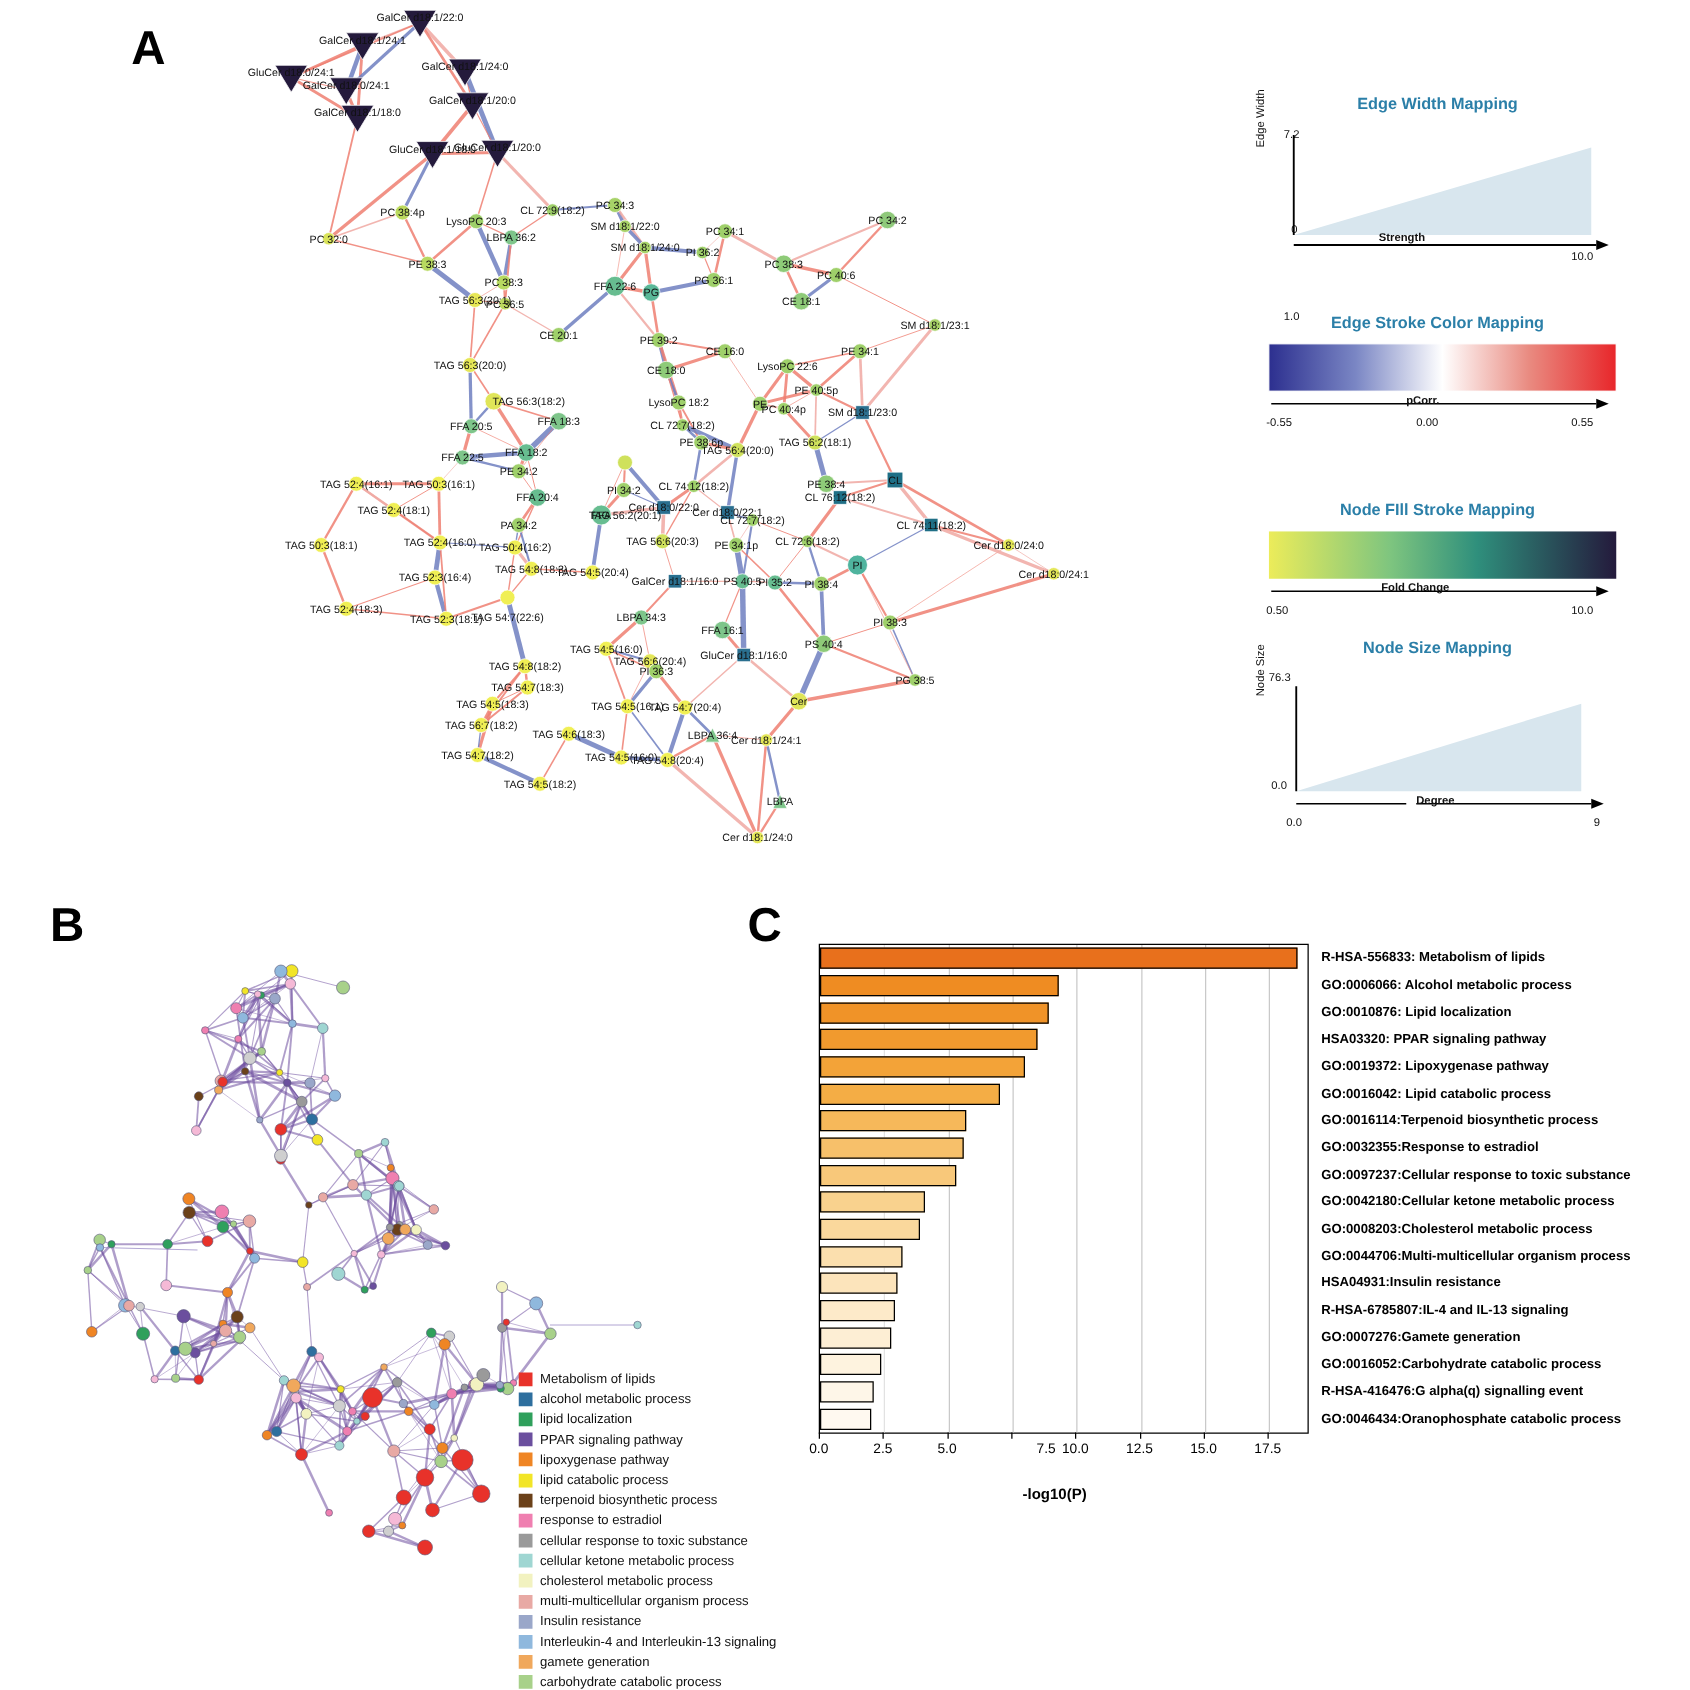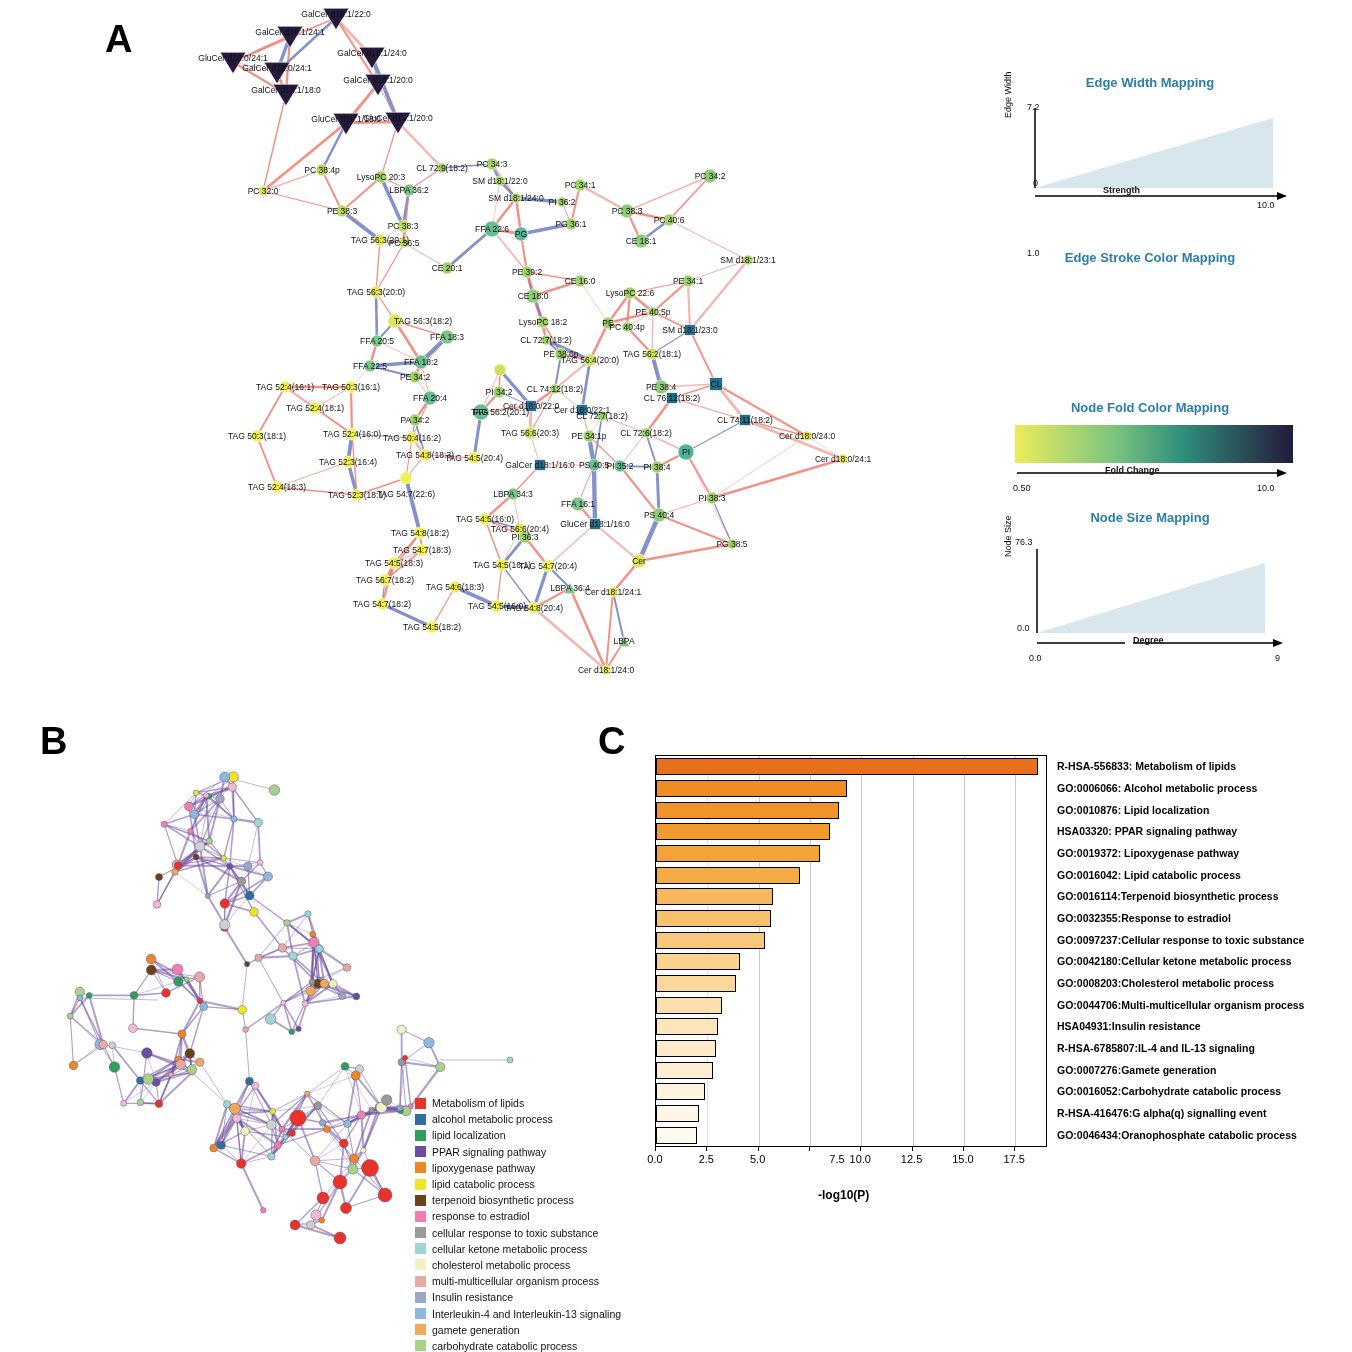--- a/index.html
+++ b/index.html
@@ -506,24 +506,44 @@
       <polygon points="262,92 272,96 262,100" fill="#000"></polygon>
     </svg>
     <div class="axlab" style="position:absolute;left:118px;top:85px;font-weight:bold;">Strength</div>
     <div class="axlab" style="position:absolute;left:42px;top:100px;margin-top:48px;">1.0</div>
     <div class="axlab" style="position:absolute;left:272px;top:100px;">10.0</div>
   </div>
 </div>
 
 <div id="legendEdgeColor">
   <div class="legend-title">Edge Stroke Color Mapping</div>
+  <div style="position:relative;height:90px;margin-top:10px;">
+    <svg width="290" height="60" style="position:absolute;left:30px;top:0;">
+      <defs>
+        <linearGradient id="gradEdge" x1="0" y1="0" x2="1" y2="0">
+          <stop offset="0%" stop-color="#2c2f8f"></stop>
+          <stop offset="25%" stop-color="#7a86c4"></stop>
+          <stop offset="50%" stop-color="#ffffff"></stop>
+          <stop offset="75%" stop-color="#e98a80"></stop>
+          <stop offset="100%" stop-color="#e8262a"></stop>
+        </linearGradient>
+      </defs>
+      <rect x="0" y="0" width="278" height="38" fill="url(#gradEdge)" stroke="#ffffff"></rect>
+      <line x1="2" y1="48" x2="262" y2="48" stroke="#000" stroke-width="1.3"></line>
+      <polygon points="262,44 272,48 262,52" fill="#000"></polygon>
+    </svg>
+    <div class="axlab" style="position:absolute;left:140px;top:40px;font-weight:bold;">pCorr.</div>
+    <div class="axlab" style="position:absolute;left:28px;top:58px;">-0.55</div>
+    <div class="axlab" style="position:absolute;left:148px;top:58px;">0.00</div>
+    <div class="axlab" style="position:absolute;left:272px;top:58px;">0.55</div>
+  </div>
 </div>
 
 <div id="legendNodeFill">
-  <div class="legend-title">Node Fold Color Mapping</div>
+  <div class="legend-title">Node FIll Stroke Mapping</div>
   <div style="position:relative;height:80px;margin-top:10px;">
     <svg width="290" height="60" style="position:absolute;left:30px;top:0;">
       <defs>
         <linearGradient id="gradFill" x1="0" y1="0" x2="1" y2="0">
           <stop offset="0%" stop-color="#ecec5a"></stop>
           <stop offset="35%" stop-color="#7ec57f"></stop>
           <stop offset="60%" stop-color="#2f8f7c"></stop>
           <stop offset="100%" stop-color="#241a3c"></stop>
         </linearGradient>
       </defs>

